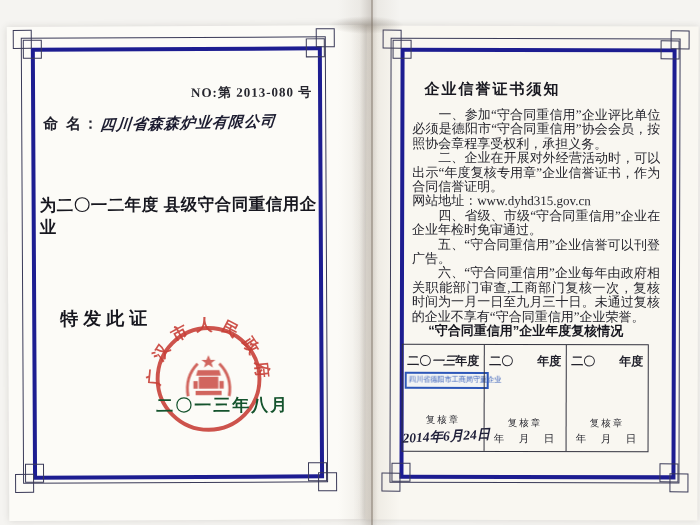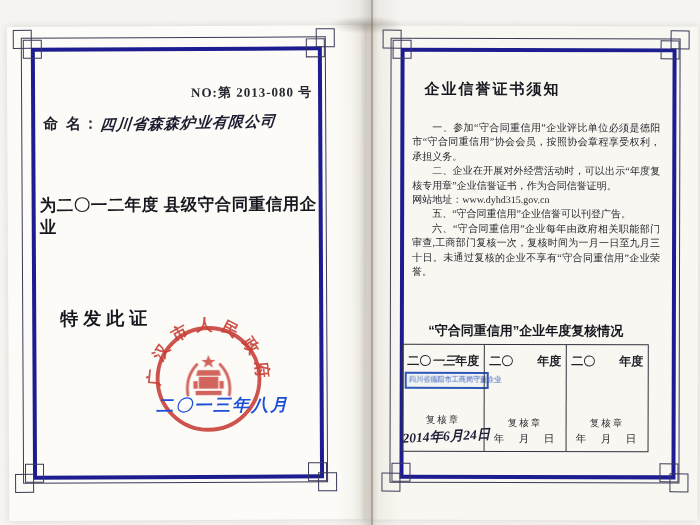--- a/index.html
+++ b/index.html
@@ -38,28 +38,28 @@
   #name-line .hand{display:inline-block;transform:rotate(-1deg) skewX(-6deg);letter-spacing:1px;}
   #award{position:absolute;left:32px;top:168px;width:284px;
          font-family:"Liberation Sans","DejaVu Sans",sans-serif;
          font-size:16.5px;font-weight:bold;color:#17171f;letter-spacing:.5px;}
   #issue{position:absolute;left:52px;top:280px;
          font-family:"Liberation Sans","DejaVu Sans",sans-serif;
          font-size:18px;font-weight:bold;letter-spacing:5px;color:#17171f;}
   #gov-seal{position:absolute;left:135px;top:288px;width:130px;height:130px;}
   #issue-date{position:absolute;left:128px;top:368px;width:172px;text-align:center;
          font-family:"Liberation Sans","DejaVu Sans",sans-serif;
-         font-size:17px;font-weight:bold;letter-spacing:2px;color:#1d4ed8;font-style:italic;}
+         font-size:17px;font-weight:bold;letter-spacing:2px;color:#14532d;}
 
   
   #cert-title{position:absolute;left:58px;top:54px;width:216px;text-align:left;
          font-family:"Liberation Sans","DejaVu Sans",sans-serif;
          font-size:15px;font-weight:bold;letter-spacing:2px;color:#17171f;}
-  #cert-body{position:absolute;left:46px;top:95px;width:248px;
-         font-size:10px;line-height:14.4px;text-align:justify;color:#26262e;}
+  #cert-body{position:absolute;left:46px;top:82px;width:248px;
+         font-size:13px;line-height:14.4px;text-align:justify;color:#26262e;}
   #cert-body p{margin:0;text-indent:2em;}
   #cert-body p.no-indent{text-indent:0;}
   #review-title{position:absolute;left:28px;top:296px;width:264px;text-align:center;
          font-family:"Liberation Sans","DejaVu Sans",sans-serif;
          font-size:13px;font-weight:bold;color:#17171f;}
   #review-table{position:absolute;left:36px;top:318px;width:245px;height:106px;
          border:1.5px solid #32323e;display:flex;background:transparent;}
   .rcol{flex:1;position:relative;border-left:1.2px solid #32323e;}
   .rcol:first-child{border-left:none;}
   .year-row{margin-top:8px;text-align:center;font-size:12px;font-weight:bold;
@@ -147,20 +147,21 @@
     <div class="corner tr" style="left:298px;top:-2px;"></div>
     <div class="corner bl" style="left:10px;top:441px;"></div>
     <div class="corner br" style="left:298px;top:441px;"></div>
 
     <div id="cert-title">企业信誉证书须知</div>
 
     <div id="cert-body">
       <p>一、参加“守合同重信用”企业评比单位必须是德阳市“守合同重信用”协会会员，按照协会章程享受权利，承担义务。</p>
       <p>二、企业在开展对外经营活动时，可以出示“年度复核专用章”企业信誉证书，作为合同信誉证明。</p>
       <p class="no-indent">网站地址：www.dyhd315.gov.cn</p>
+      <p>四、省级、市级“守合同重信用”企业在企业年检时免审通过。</p>
       <p>五、“守合同重信用”企业信誉可以刊登广告。</p>
       <p>六、“守合同重信用”企业每年由政府相关职能部门审查,工商部门复核一次，复核时间为一月一日至九月三十日。未通过复核的企业不享有“守合同重信用”企业荣誉。</p>
     </div>
 
     <div id="review-title">“守合同重信用”企业年度复核情况</div>
 
     <div id="review-table">
 
       <div class="rcol">
         <div class="year-row">

